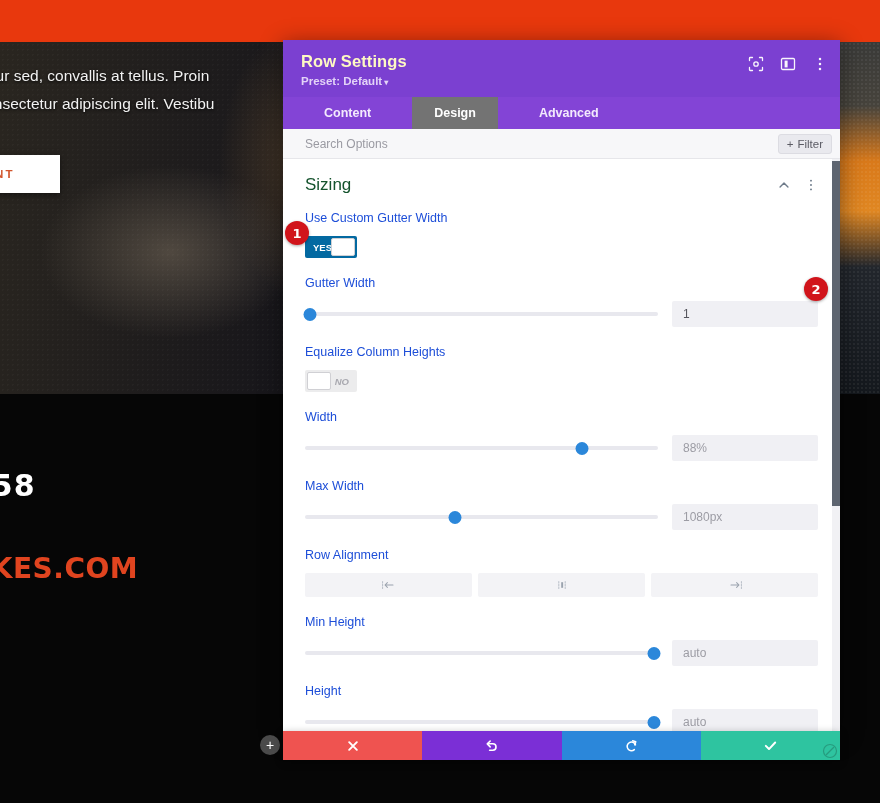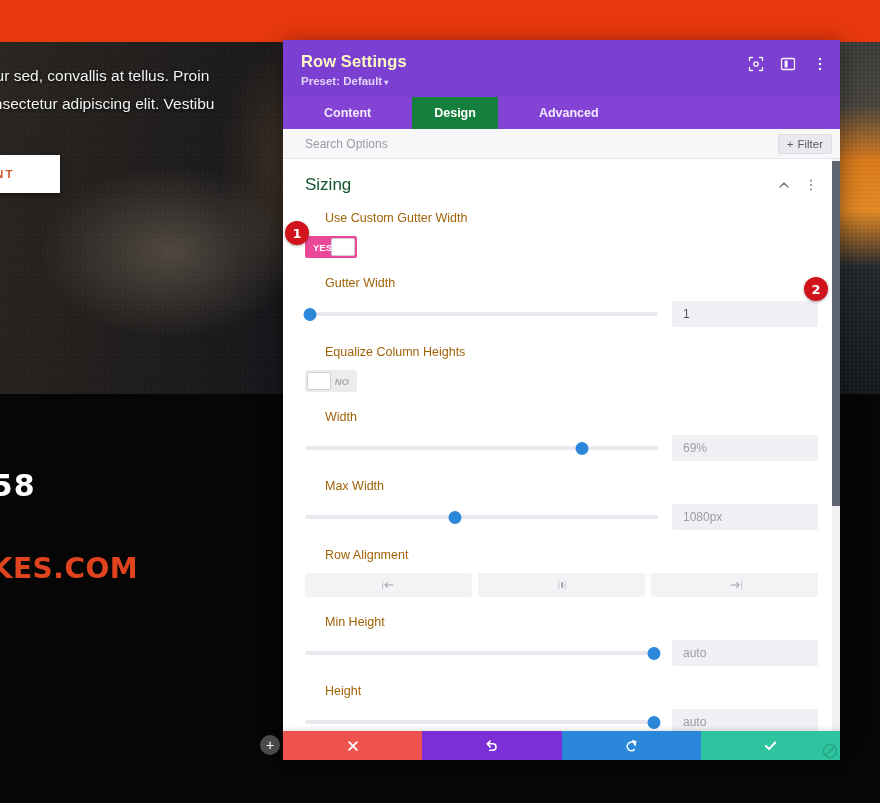--- a/index.html
+++ b/index.html
@@ -84,21 +84,21 @@
   .m-head-icons {
     position: absolute; right: 12px; top: 16px; display: flex; align-items: center; gap: 16px;
   }
   .hicon { width: 16px; height: 16px; opacity: .95; cursor: pointer; display:block; }
 
   .m-tabs { background: #8344d6; display: flex; height: 32px; }
   .m-tab {
     flex: 0 0 auto; padding: 0 22px; display: flex; align-items: center;
     color: #f3eafd; font-size: 12.5px; font-weight: bold; cursor: pointer; margin-left: 19px;
   }
-  .m-tab.active { background: #15803d; color: #fff; }
+  .m-tab.active { background: #737373; color: #fff; }
 
   .m-search {
     background: #f7f7f9; border-bottom: 1px solid #e6e6ea;
     height: 30px; display: flex; align-items: center; padding: 0 8px 0 22px;
     position: relative;
   }
   .m-search input {
     flex: 1; border: 0; background: transparent; outline: none;
     font-size: 12px; color: #a16207; font-family: "Liberation Sans", sans-serif;
   }
@@ -110,27 +110,27 @@
   }
 
   .m-body { flex: 1; overflow: hidden; position: relative; background: #fff; }
   .m-inner { padding: 16px 22px 10px 22px; }
 
   .sec-head { display: flex; align-items: center; margin-bottom: 16px; }
   .sec-title { color: #14532d; font-size: 17px; flex: 1; }
   .sec-ctrls { display: flex; align-items: center; gap: 13px; }
 
   .field { margin-bottom: 18px; position: relative; }
-  .flabel { font-size: 12.5px; color: #a16207; margin-bottom: 11px; display: block; margin-left: 20px; }
+  .flabel { font-size: 12.5px; color: #1d4ed8; margin-bottom: 11px; display: block; }
 
   .toggle {
     width: 52px; height: 22px; border-radius: 2px; display: flex; align-items: center;
     cursor: pointer; position: relative;
   }
-  .toggle.on { background: #ec4899; justify-content: flex-start; }
+  .toggle.on { background: #0369a1; justify-content: flex-start; }
   .toggle.off { background: #ececed; justify-content: flex-start; font-style: italic; }
   .toggle .knob {
     width: 24px; height: 18px; background: #fff; border: 1px solid #d0d0d4; border-radius: 2px;
     position: absolute; top: 2px;
   }
   .toggle.on .knob { right: 2px; }
   .toggle.off .knob { left: 2px; }
   .toggle .tlabel {
     font-size: 9.5px; font-weight: bold; position: absolute; top: 6px;
   }
@@ -301,21 +301,21 @@
         </div>
       </div>
 
       <div class="field">
         <label class="flabel">Width</label>
         <div class="slider-row">
           <div class="slider">
             <div class="track"></div>
             <div class="knobdot" style="left:78.5%"></div>
           </div>
-          <div class="valbox">69%</div>
+          <div class="valbox">88%</div>
         </div>
       </div>
 
       <div class="field">
         <label class="flabel">Max Width</label>
         <div class="slider-row">
           <div class="slider">
             <div class="track"></div>
             <div class="knobdot" style="left:42.5%"></div>
           </div>

